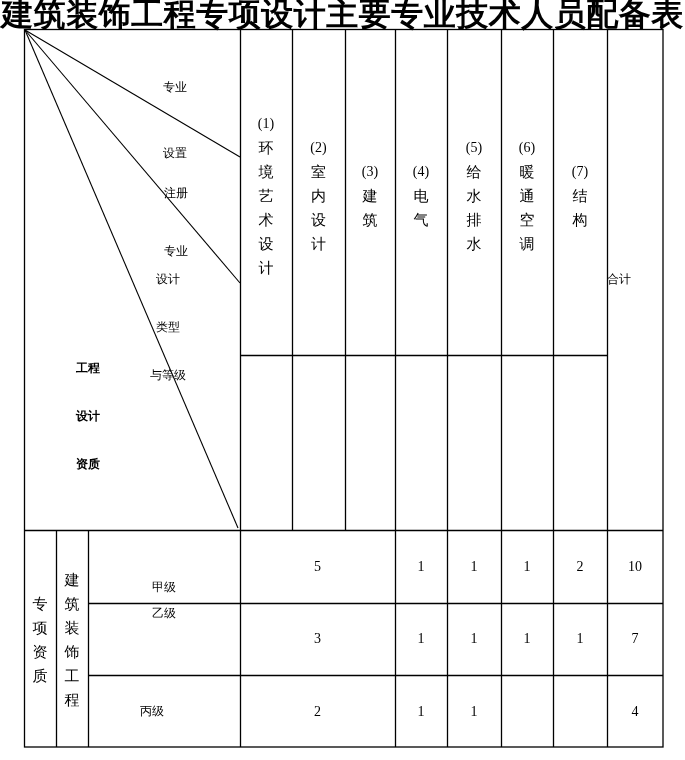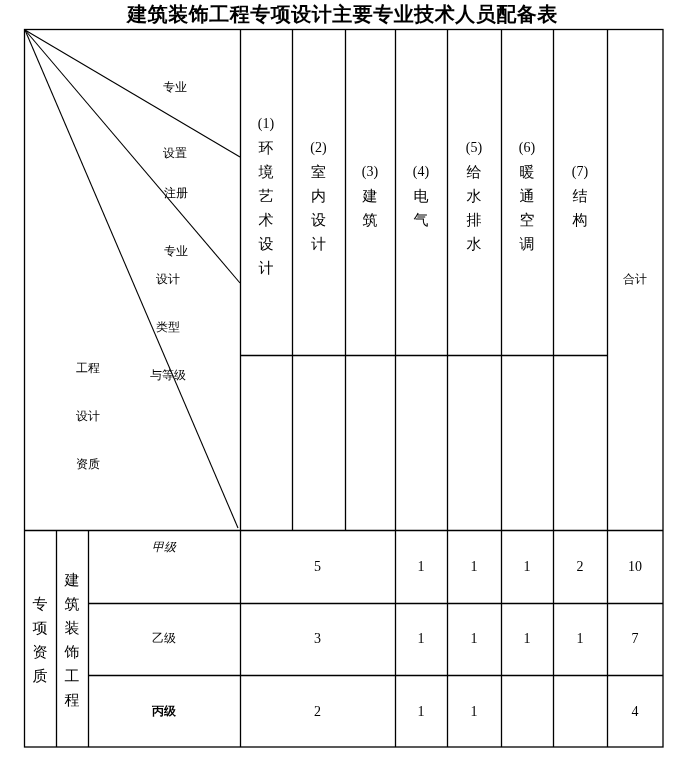--- a/index.html
+++ b/index.html
@@ -1,19 +1,19 @@
 <!DOCTYPE html>
 <html><head>
 <meta charset="utf-8">
 <style>
   html, body { margin:0; padding:0; background:#fff; }
   body { width:685px; height:760px; position:relative; overflow:hidden;
          font-family:"DejaVu Sans","Liberation Sans",sans-serif; color:#000; }
   .title { position:absolute; left:0; top:0; width:685px; height:28px; text-align:center;
-           font-size:20px; font-weight:bold; line-height:28px; letter-spacing:0.5px; }
+           font-size:32px; font-weight:bold; line-height:28px; letter-spacing:0.5px; }
   svg.grid { position:absolute; left:0; top:0; }
   .t { position:absolute; font-size:12px; line-height:18px; text-align:center; white-space:pre; }
   .vt { position:absolute; font-size:15px; line-height:24px; text-align:center; width:24px; white-space:pre-wrap; }
   .num { position:absolute; font-size:14px; font-family:"Liberation Serif","DejaVu Serif",serif; text-align:center; line-height:18px; }
   .col-hdr { position:absolute; text-align:center; font-size:15px; line-height:24px; }
   .col-hdr .n { display:block; font-family:"Liberation Serif","DejaVu Serif",serif; font-size:14px; }
   .col-hdr .c { display:block; }
 </style>
 </head>
 <body>
@@ -57,21 +57,21 @@
 </div>
 <div class="t" style="left:151px;top:148px;width:50px;">
   <div>注册</div>
   <div style="margin-top:4px">专业</div>
 </div>
 <div class="t" style="left:140px;top:239px;width:56px;line-height:16px;">
   <div>设计</div>
   <div>类型</div>
   <div>与等级</div>
 </div>
-<div class="t" style="left:68px;top:328px;width:40px;line-height:16px;">
+<div class="t" style="left:68px;top:328px;width:40px;line-height:16px;font-weight:bold;">
   <div>工程</div>
   <div>设计</div>
   <div>资质</div>
 </div>
 
 <div class="col-hdr" style="left:240px;top:112px;width:52px;">
   <span class="n">(1)</span>
   <span class="c">环</span>
   <span class="c">境</span>
   <span class="c">艺</span>
@@ -108,48 +108,48 @@
   <span class="c">暖</span>
   <span class="c">通</span>
   <span class="c">空</span>
   <span class="c">调</span>
 </div>
 <div class="col-hdr" style="left:553px;top:160px;width:54px;">
   <span class="n">(7)</span>
   <span class="c">结</span>
   <span class="c">构</span>
 </div>
-<div class="t" style="left:607px;top:270px;width:56px;">合计</div>
+<div class="t" style="left:591px;top:270px;width:56px;">合计</div>
 
 <div class="vt" style="left:28px;top:592px;">专
 项
 资
 质</div>
 <div class="vt" style="left:60px;top:568px;">建
 筑
 装
 饰
 工
 程</div>
 
-<div class="t" style="left:88px;top:538px;width:152px;font-style:italic;">甲级</div>
+<div class="t" style="left:88px;top:578px;width:152px;">甲级</div>
 <div class="num" style="left:240px;top:558px;width:155px;">5</div>
 <div class="num" style="left:395px;top:558px;width:52px;">1</div>
 <div class="num" style="left:447px;top:558px;width:54px;">1</div>
 <div class="num" style="left:501px;top:558px;width:52px;">1</div>
 <div class="num" style="left:553px;top:558px;width:54px;">2</div>
 <div class="num" style="left:607px;top:558px;width:56px;">10</div>
 
-<div class="t" style="left:88px;top:629px;width:152px;">乙级</div>
+<div class="t" style="left:88px;top:604px;width:152px;">乙级</div>
 <div class="num" style="left:240px;top:630px;width:155px;">3</div>
 <div class="num" style="left:395px;top:630px;width:52px;">1</div>
 <div class="num" style="left:447px;top:630px;width:54px;">1</div>
 <div class="num" style="left:501px;top:630px;width:52px;">1</div>
 <div class="num" style="left:553px;top:630px;width:54px;">1</div>
 <div class="num" style="left:607px;top:630px;width:56px;">7</div>
 
-<div class="t" style="left:88px;top:702px;width:152px;font-weight:bold;">丙级</div>
+<div class="t" style="left:76px;top:702px;width:152px;">丙级</div>
 <div class="num" style="left:240px;top:703px;width:155px;">2</div>
 <div class="num" style="left:395px;top:703px;width:52px;">1</div>
 <div class="num" style="left:447px;top:703px;width:54px;">1</div>
 <div class="num" style="left:501px;top:703px;width:52px;"></div>
 <div class="num" style="left:553px;top:703px;width:54px;"></div>
 <div class="num" style="left:607px;top:703px;width:56px;">4</div>
 
 </body></html>

